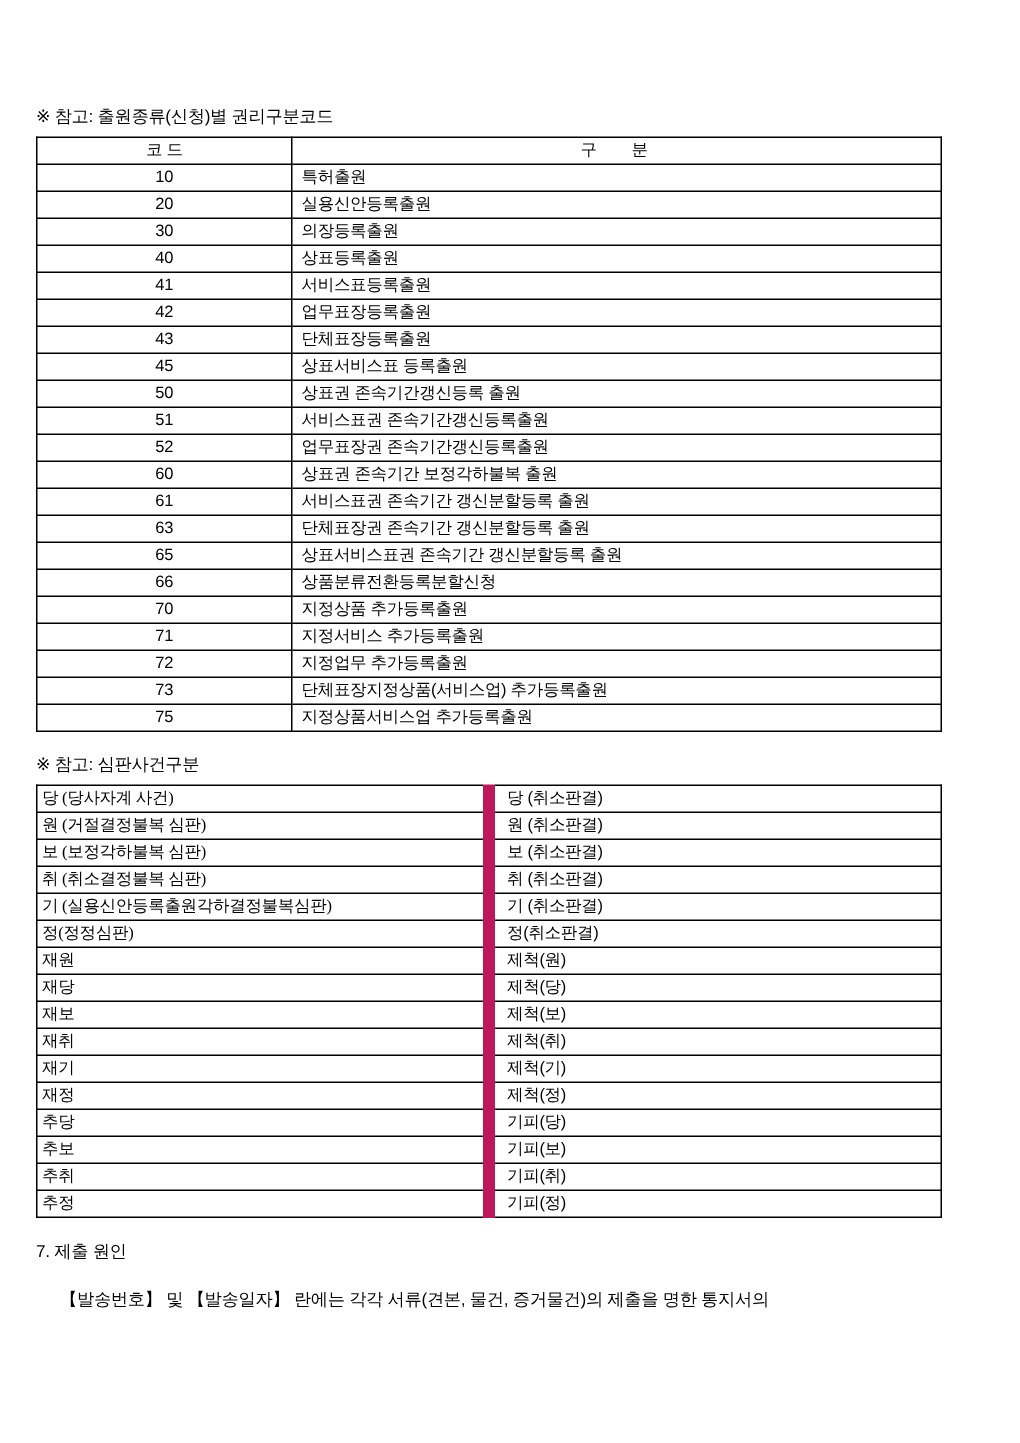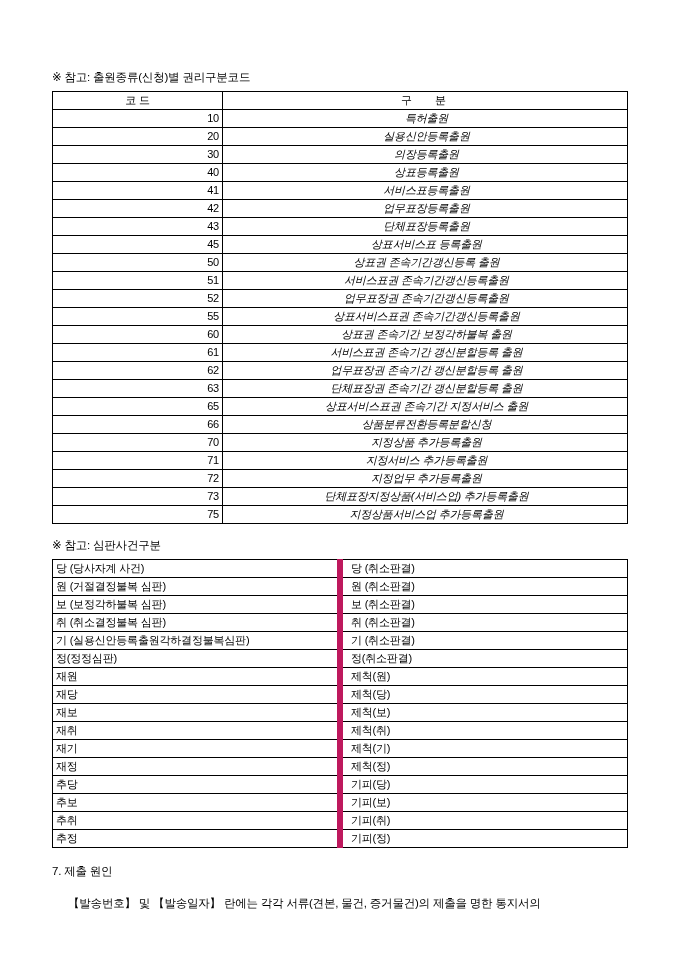--- a/index.html
+++ b/index.html
@@ -11,21 +11,21 @@
     width: 680px;
     height: 962px;
     font-family: "Liberation Sans", "DejaVu Sans", sans-serif;
     color: #000000;
     position: relative;
   }
   .page {
     width: 680px;
     height: 962px;
     box-sizing: border-box;
-    padding: 70px 52px 20px 52px;
+    padding: 70px 52px 20px 24px;
   }
   .section-note {
     font-size: 11.5px;
     margin: 0 0 6px 0;
     letter-spacing: -0.2px;
     white-space: nowrap;
   }
   table.doc-table {
     border-collapse: collapse;
     width: 100%;
@@ -37,47 +37,47 @@
     font-size: 11px;
     line-height: 1.05;
     padding: 1px 3px;
     height: 15px;
     font-weight: normal;
     letter-spacing: -0.2px;
   }
   
   .t1 col.c1 { width: 170px; }
   .t1 .code-cell {
-    text-align: right;
+    text-align: center;
   }
   .t1 .desc-cell {
-    text-align: center;
+    text-align: left;
     padding-left: 6px;
-    font-style: italic;
   }
   .t1 .hdr-code {
   }
   .t1 .hdr-desc {
     text-align: center;
     letter-spacing: 10px;
     padding-left: 10px;
   }
   
   .t2 col.c1 { width: 50%; }
   .t2 td {
     text-align: left;
     padding-left: 6px;
     height: 16px;
   }
   .t2 td.right-col {
     padding-left: 8px;
     margin-left: 26px;
   }
   .t2 td.left-col {
-    border-right: 6px solid #be185d;
+    border-right: 8px solid #be185d;
+    font-family: Liberation Serif, serif;
   }
   .closing {
     font-size: 11.5px;
     margin-top: 10px;
     line-height: 1.6;
     letter-spacing: -0.2px;
   }
   .closing .item-title {
     margin: 0 0 14px 0;
   }
@@ -144,42 +144,34 @@
         </tr>
       <tr>
           <td class="code-cell">51</td>
           <td class="desc-cell">서비스표권 존속기간갱신등록출원</td>
         </tr>
       <tr>
           <td class="code-cell">52</td>
           <td class="desc-cell">업무표장권 존속기간갱신등록출원</td>
         </tr>
       <tr>
-          <td class="code-cell">55</td>
-          <td class="desc-cell">상표서비스표권 존속기간갱신등록출원</td>
-        </tr>
-      <tr>
           <td class="code-cell">60</td>
           <td class="desc-cell">상표권 존속기간 보정각하불복 출원</td>
         </tr>
       <tr>
           <td class="code-cell">61</td>
           <td class="desc-cell">서비스표권 존속기간 갱신분할등록 출원</td>
         </tr>
       <tr>
-          <td class="code-cell">62</td>
-          <td class="desc-cell">업무표장권 존속기간 갱신분할등록 출원</td>
-        </tr>
-      <tr>
           <td class="code-cell">63</td>
           <td class="desc-cell">단체표장권 존속기간 갱신분할등록 출원</td>
         </tr>
       <tr>
           <td class="code-cell">65</td>
-          <td class="desc-cell">상표서비스표권 존속기간 지정서비스  출원</td>
+          <td class="desc-cell">상표서비스표권 존속기간 갱신분할등록  출원</td>
         </tr>
       <tr>
           <td class="code-cell">66</td>
           <td class="desc-cell">상품분류전환등록분할신청</td>
         </tr>
       <tr>
           <td class="code-cell">70</td>
           <td class="desc-cell">지정상품 추가등록출원</td>
         </tr>
       <tr>

